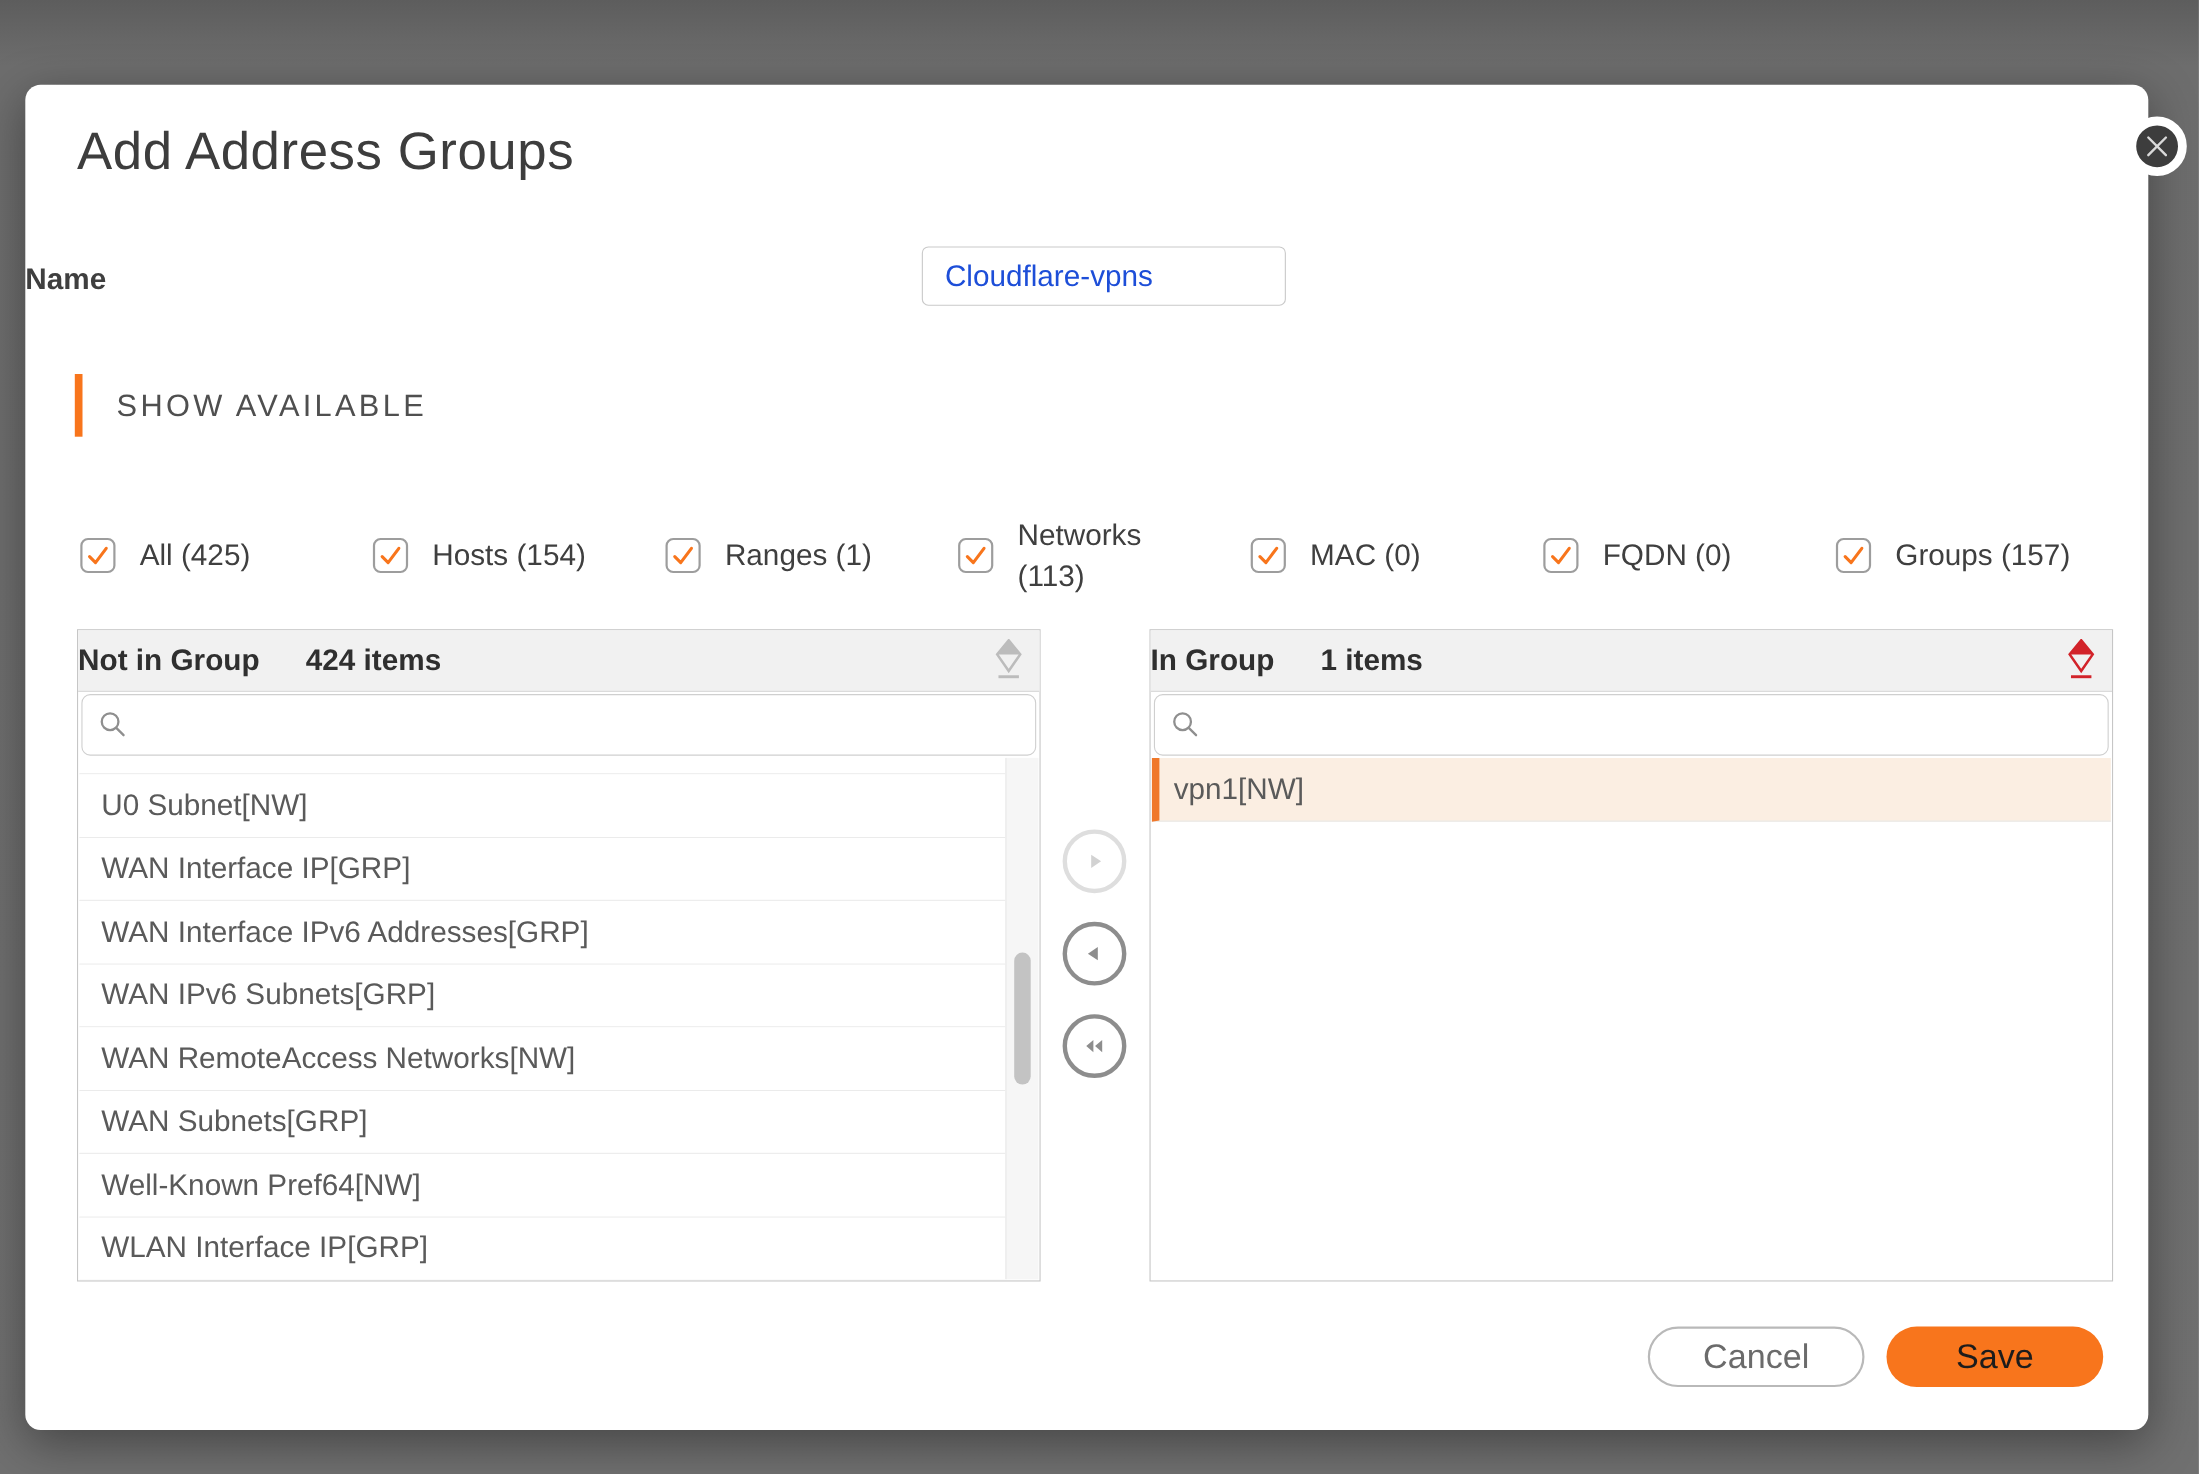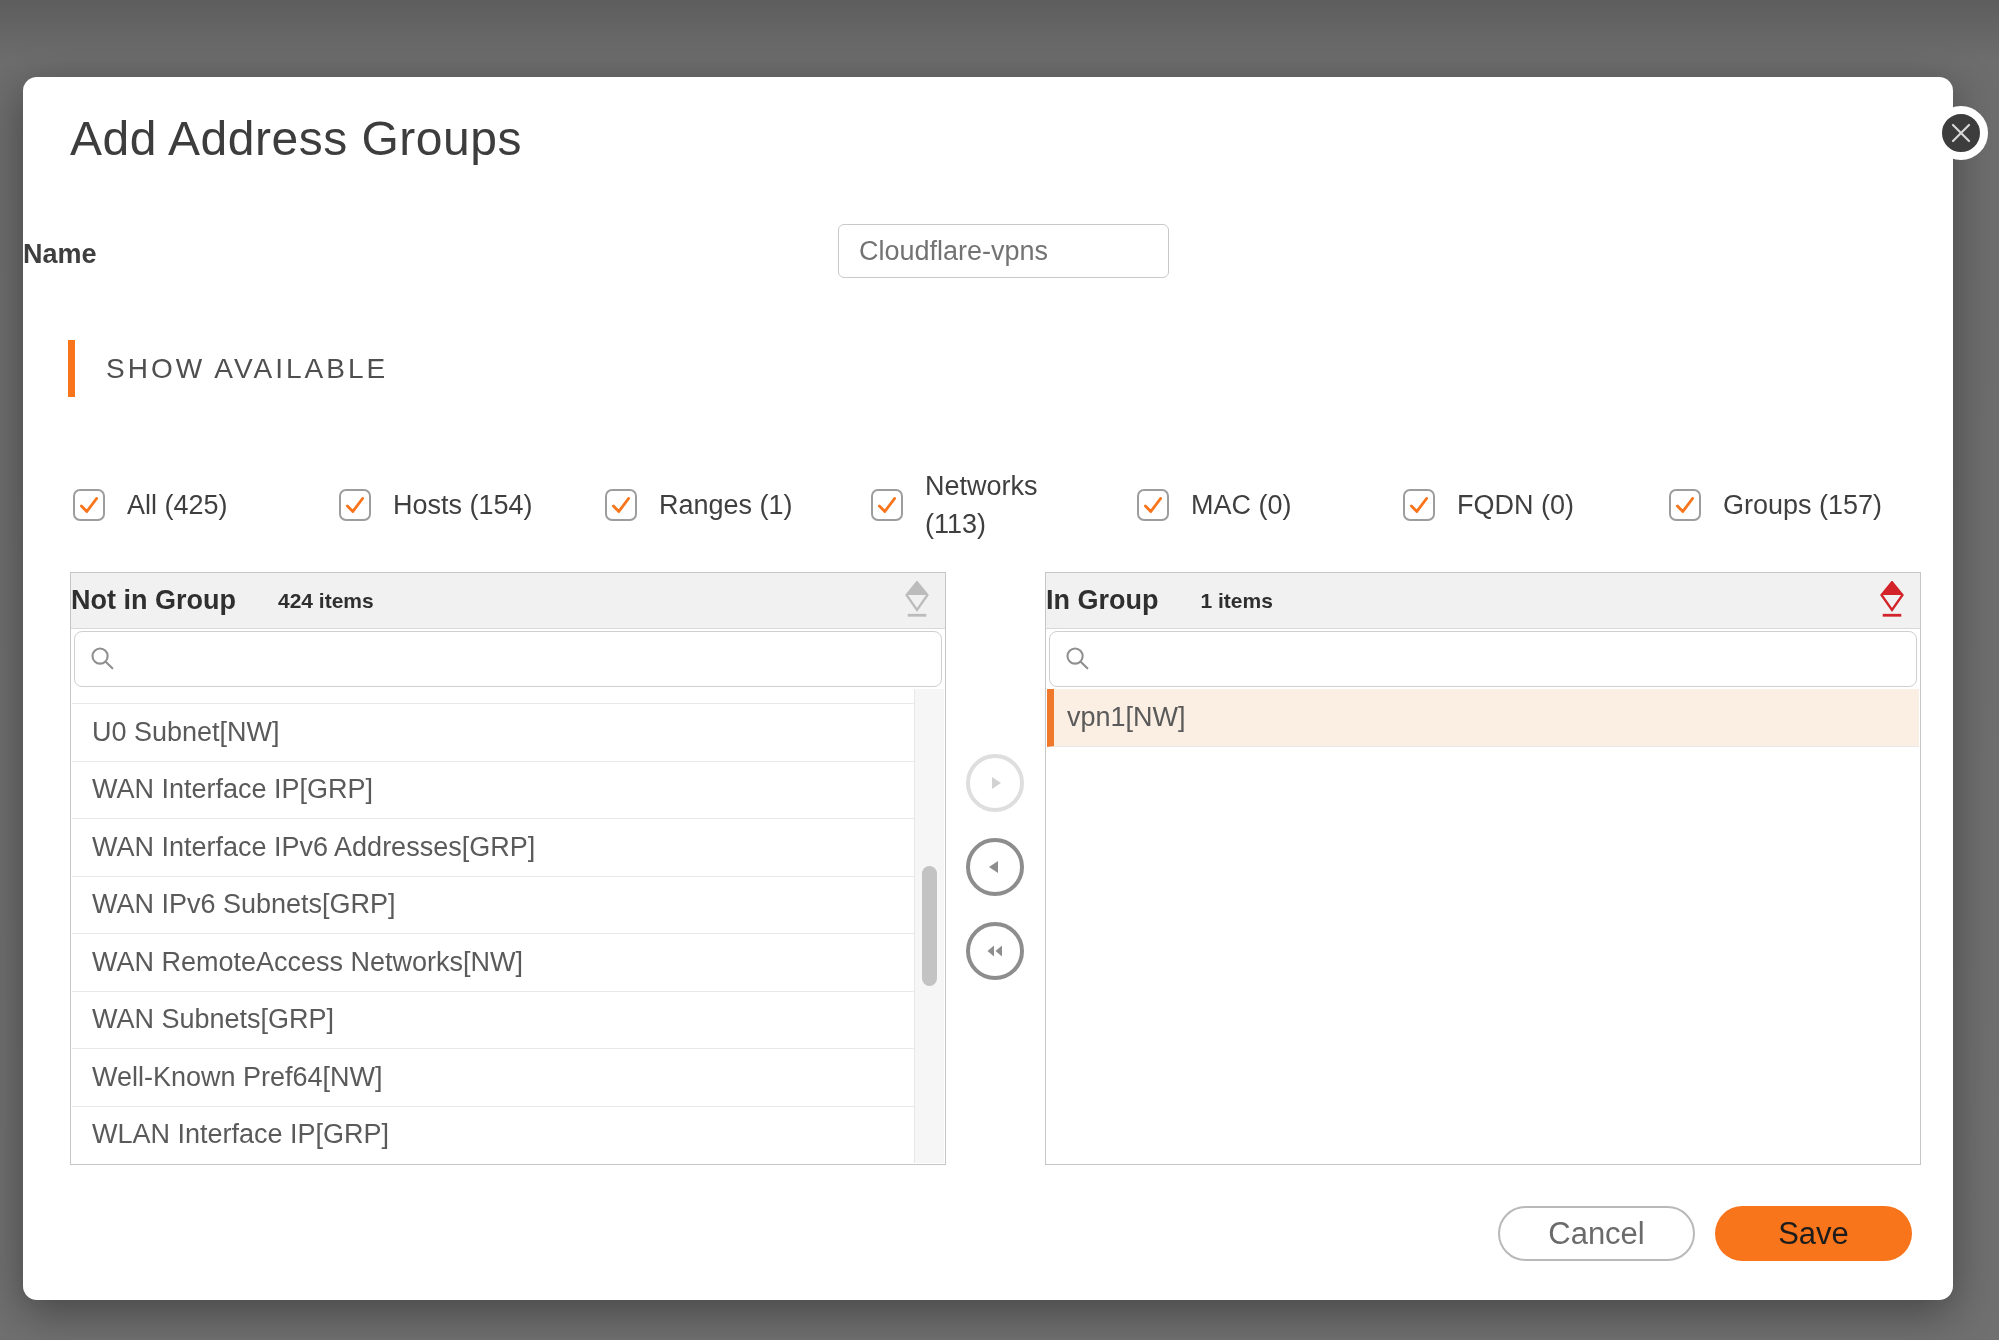--- a/index.html
+++ b/index.html
@@ -29,21 +29,21 @@
     position:absolute;left:47px;top:32px;font-size:48px;font-weight:500;color:#3d3d3d;
     letter-spacing:.5px;line-height:60px;
   }
 
   .name-label{
     position:absolute;left:0;top:160px;width:775px;
     font-size:27px;font-weight:700;color:#3f3f3f;line-height:34px;
   }
   .name-input{
     position:absolute;left:815px;top:147px;width:331px;height:54px;
-    border:1px solid #c9c9c9;border-radius:6px;font-size:27px;color:#737373;
+    border:1px solid #c9c9c9;border-radius:6px;font-size:27px;color:#1d4ed8;
     padding:0 20px;outline:none;background:#fff;
   }
 
   .section-head{position:absolute;left:45px;top:263px;height:57px;display:flex;align-items:center;}
   .accent-bar{width:7px;height:57px;background:var(--accent-orange);display:inline-block;}
   .section-title{margin-left:31px;font-size:28px;color:#4f4f4f;letter-spacing:3px;}
 
   
   .filters{position:absolute;left:50px;top:388px;right:30px;height:80px;display:flex;align-items:center;gap:12px;}
   .filter-item{width:264px;display:flex;align-items:center;cursor:pointer;}
@@ -60,21 +60,21 @@
     position:absolute;top:495px;width:876px;height:593px;background:#fff;
     border:1px solid #c6c6c6;
   }
   .panel.left{left:47px;}
   .panel.right{left:1022px;}
   .panel-header{
     position:absolute;top:0;left:0;right:0;height:56px;background:#f1f1f1;
     border-bottom:1px solid #d9d9d9;display:flex;align-items:center;justify-content:flex-start;
   }
   .panel-title{font-size:27px;font-weight:700;color:#2f2f2f;}
-  .panel-count{font-size:21px;font-weight:700;color:#2f2f2f;margin-left:42px;}
+  .panel-count{font-size:27px;font-weight:700;color:#2f2f2f;margin-left:42px;}
   .eraser-btn{position:absolute;right:14px;top:8px;background:transparent;border:none;cursor:pointer;padding:0;}
   .eraser-btn svg{display:block;}
   .eraser-gray{color:#bcbcbc;}
   .eraser-red{color:var(--eraser-red);}
 
   .search-box{
     position:absolute;top:58px;left:3px;right:3px;height:56px;border:1px solid #cfcfcf;border-radius:8px;
     display:flex;align-items:center;padding-left:14px;background:#fff;
   }
   .search-box svg{flex:0 0 auto;color:#8f8f8f;}

